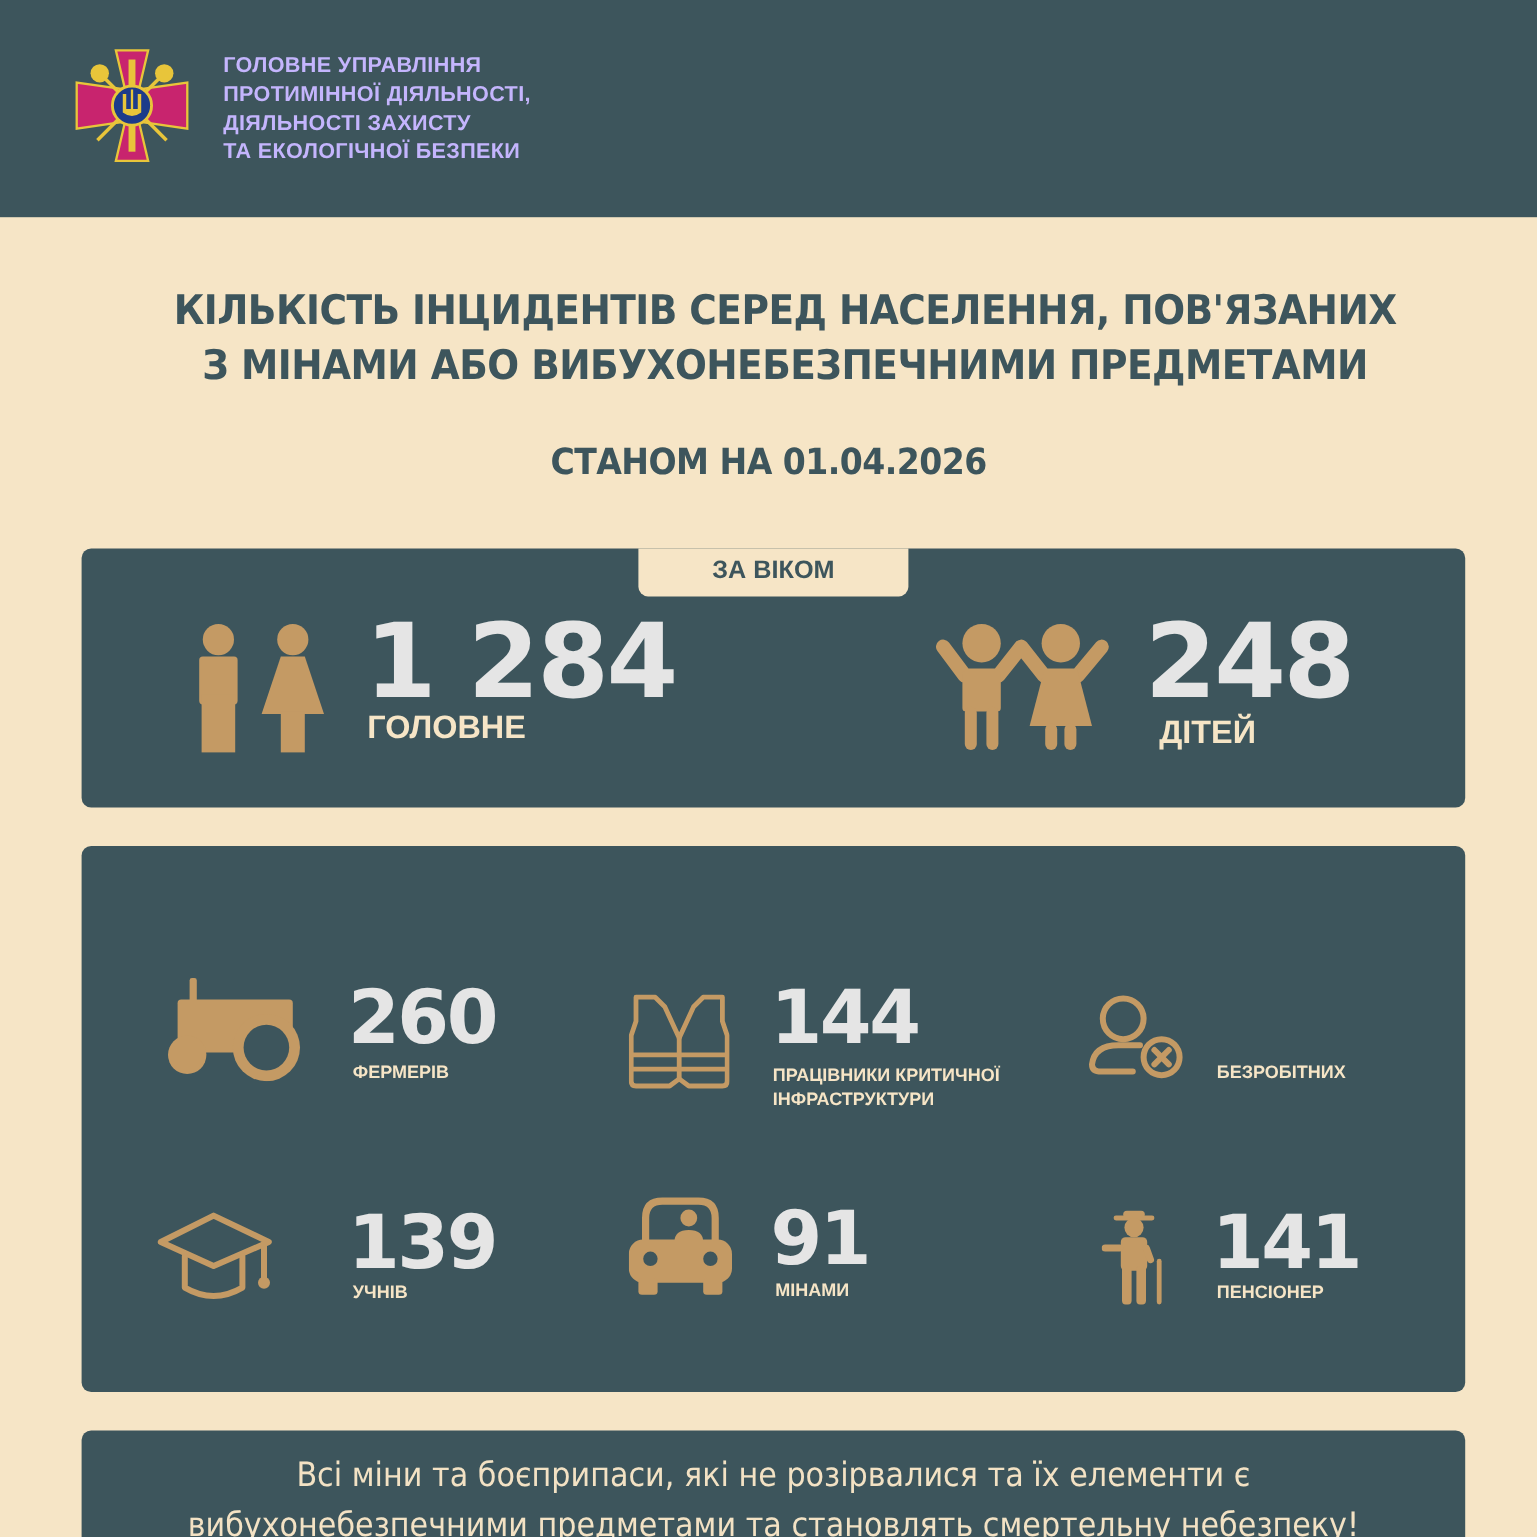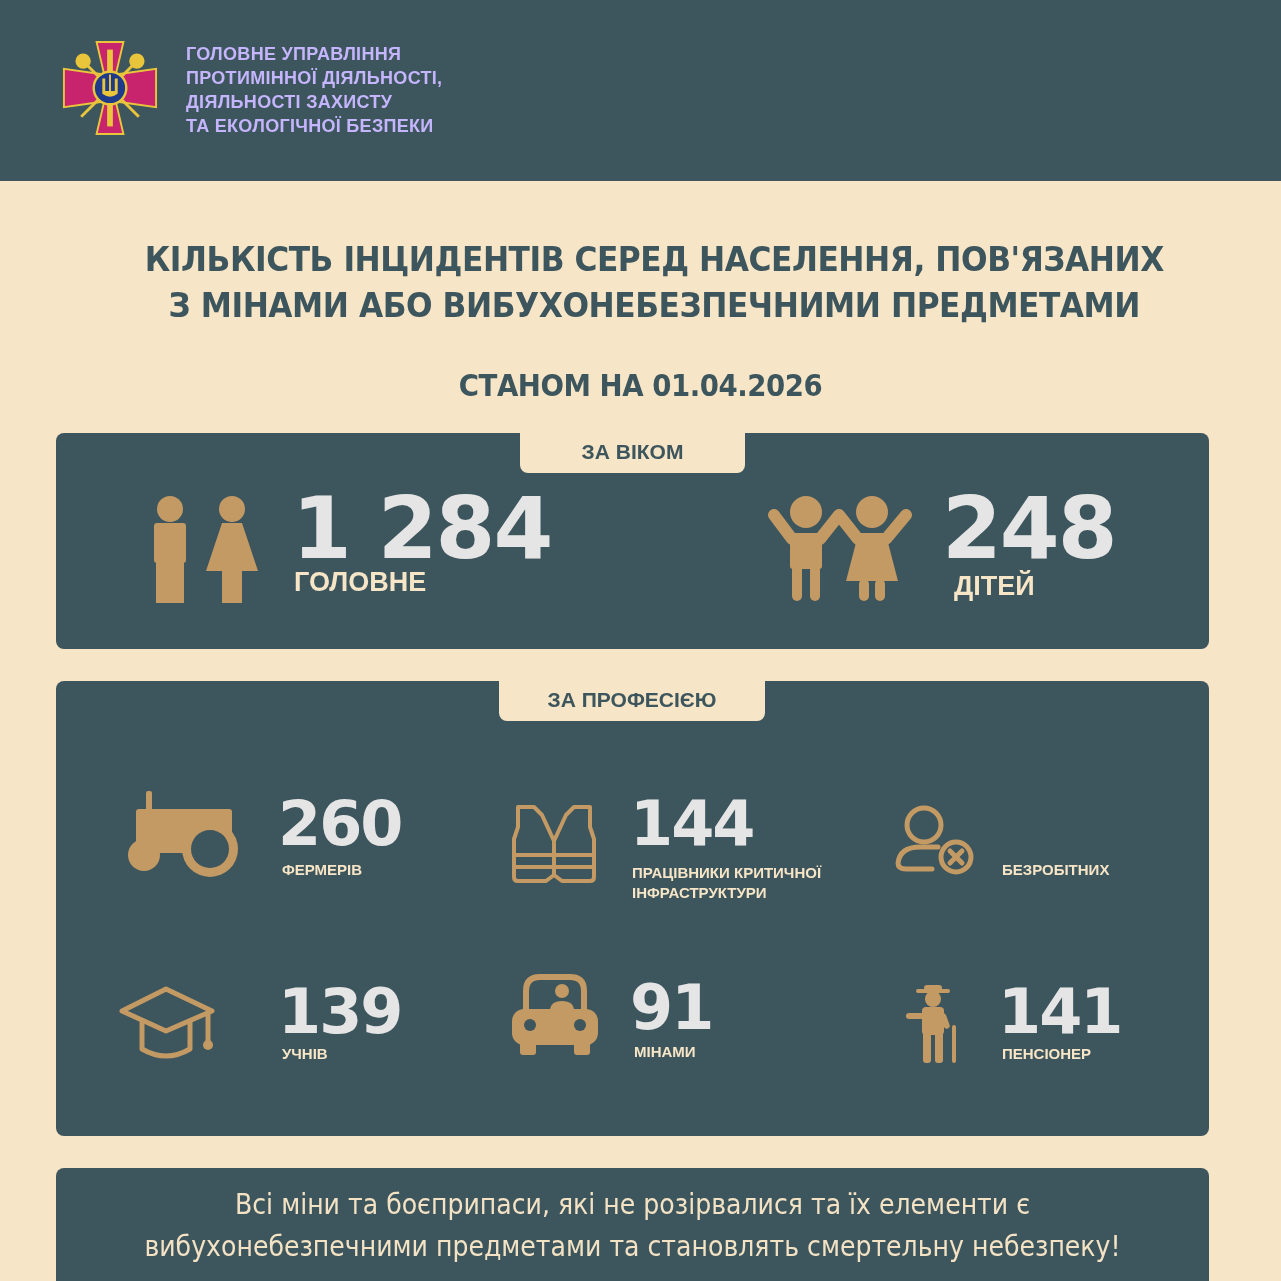--- a/index.html
+++ b/index.html
@@ -27,21 +27,21 @@
     transform:scaleX(0.92); transform-origin:center;
   }
   .title div { white-space:nowrap; padding-left:30px; }
   .date {
     position:absolute; left:0; top:368px; width:1281px; text-align:center;
     color:#3d555c; font-weight:bold; font-size:30px;
     font-family:"DejaVu Sans", sans-serif; letter-spacing:-0.5px;
     transform:scaleX(0.92);
   }
   .panel {
-    position:absolute; left:56px; width:1153px; background:#3d555c; border-radius:8px;
+    position:absolute; left:68px; width:1153px; background:#3d555c; border-radius:8px;margin-top:24px;
   }
   .panel.age { top:433px; height:216px; }
   .panel.prof { top:681px; height:455px; }
   .panel.note { top:1168px; height:140px; }
   .tab {
     position:absolute; background:#f6e5c6; border-radius:0 0 8px 8px;
     color:#3d555c; font-weight:bold; font-size:21px; text-align:center;
     top:0; height:40px; line-height:38px;
   }
   .age .tab { left:464px; width:225px; }
@@ -118,21 +118,20 @@
       <path d="M94 40 L122 40 L134 86 L82 86 Z" stroke="none"></path>
       <rect x="95" y="84" width="10" height="22" rx="5" stroke="none"></rect>
       <rect x="111" y="84" width="10" height="22" rx="5" stroke="none"></rect>
     </g>
   </svg>
   <div class="big" style="left:886px;top:50px;font-size:86px;line-height:90px;">248</div>
   <div class="lbl" style="left:898px;top:138px;font-size:27px;">ДІТЕЙ</div>
 </div>
 
 <div class="panel prof">
-  <div class="tab">ЗА ПРОФЕСІЄЮ</div>
 
   <svg class="icon" style="left:72px;top:110px;" width="116" height="86" viewBox="0 0 116 86">
     <g fill="#c49a64">
       <rect x="18" y="0" width="6" height="20" rx="2"></rect>
       <rect x="8" y="18" width="96" height="44" rx="3"></rect>
       <circle cx="16" cy="64" r="16"></circle>
       <circle cx="82" cy="58" r="28"></circle>
     </g>
     <circle cx="82" cy="58" r="19" fill="#3d555c"></circle>
   </svg>

